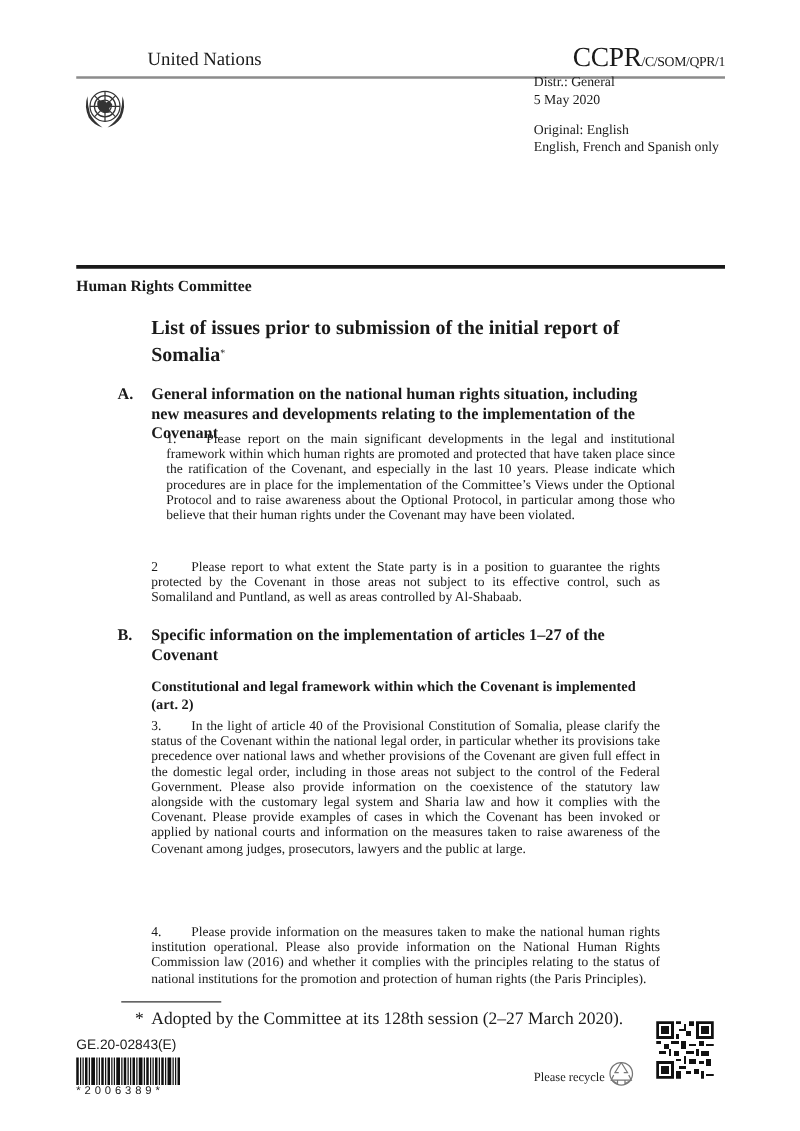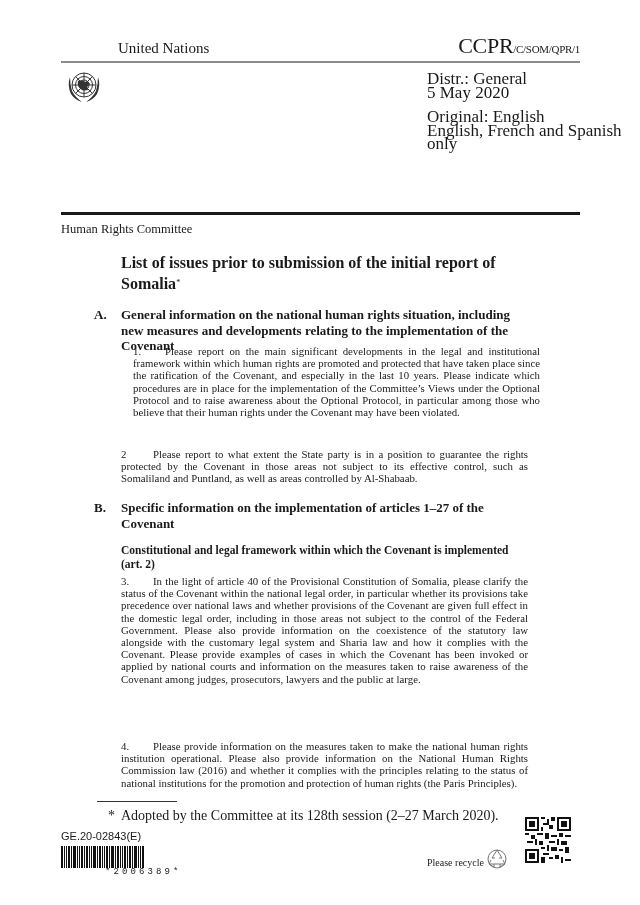--- a/index.html
+++ b/index.html
@@ -7,45 +7,45 @@
       width: 640px; height: 905px; position: relative; overflow: hidden;
       font-family: "Liberation Serif", "DejaVu Serif", serif; color: #1a1a1a;
     }
     .abs { position: absolute; }
     .un-label { left: 118px; top: 40px; font-size: 15px; }
     .symbol { right: 60px; top: 33px; font-size: 22px; letter-spacing: -0.3px; white-space: nowrap; }
     .symbol .suffix { font-size: 11px; margin-top: 12px; }
     .rule-top { left: 61px; top: 61px; width: 519px; height: 2px; background: #8c8c8c; }
     .emblem { left: 64px; top: 67px; width: 40px; height: 40px; }
     .doc-title { left: 118px; top: 67px; font-size: 19.5px; font-weight: bold; line-height: 23px; }
-    .meta { left: 427px; top: 72px; font-size: 17px; line-height: 13.5px; }
+    .meta { left: 427px; top: 60px; font-size: 11px; line-height: 13.5px; }
     .meta .gap { height: 11px; }
     .rule-thick { left: 61px; top: 212px; width: 519px; height: 3px; background: #1a1a1a; }
-    .committee { left: 61px; top: 222px; font-size: 12.5px; font-weight: normal; }
+    .committee { left: 61px; top: 222px; font-size: 12.5px; font-weight: bold; }
     .main-title { left: 121px; top: 253px; width: 420px; font-size: 16px; font-weight: bold; line-height: 19.5px; }
     .main-title sup { font-size: 8px; font-weight: normal; vertical-align: 4px; }
     .section-heading { font-size: 13px; font-weight: bold; line-height: 15.5px; }
     .section-heading .letter { position: absolute; left: 0; }
     .section-heading .text { margin-left: 27px; display: block; }
     .sec-a { left: 94px; top: 307px; width: 440px; }
     .sec-b { left: 94px; top: 500px; width: 440px; }
     .subheading { left: 121px; top: 543px; width: 400px; font-size: 11.5px; font-weight: bold; line-height: 14px; }
     .para { left: 121px; width: 407px; font-size: 10.8px; line-height: 12.2px; text-align: justify; text-align-last: left; }
     .para .num { display: inline-block; width: 32px; }
     .p1 { top: 345px; margin-left: 12px; }
     .p2 { top: 448px; }
     .p3 { top: 575px; }
     .p4 { top: 692px; margin-top: 48px; }
     .fn-rule { left: 97px; top: 801px; width: 80px; height: 1px; background: #333; }
     .footnote { left: 108px; top: 808px; font-size: 14px; text-align: right; }
     .footnote .star { margin-right: 6px; }
     .job-no { left: 61px; top: 830px; font-size: 11px; font-family: "Liberation Sans", sans-serif; }
     .barcode { left: 61px; top: 846px; width: 90px; height: 22px; display: flex; align-items: stretch; }
     .barcode span { display: block; background: #111; margin-right: 1px; }
-    .barcode-text { left: 61px; top: 867px; font-size: 9px; font-family: Liberation Mono, monospace; letter-spacing: 3.1px; margin-left: 44px; }
+    .barcode-text { left: 61px; top: 867px; font-size: 9px; font-family: Liberation Sans, sans-serif; letter-spacing: 3.1px; }
     .recycle-label { left: 427px; top: 857px; font-size: 10px; font-weight: normal; }
     .recycle-icon { left: 486px; top: 848px; width: 22px; height: 22px; }
     .qr { left: 525px; top: 817px; width: 46px; height: 46px; }
   </style>
 </head>
 <body>
 
 <div class="abs un-label">United Nations</div>
 <div class="abs symbol"><span>CCPR</span><span class="suffix">/C/SOM/QPR/1</span></div>
 <div class="abs rule-top"></div>

